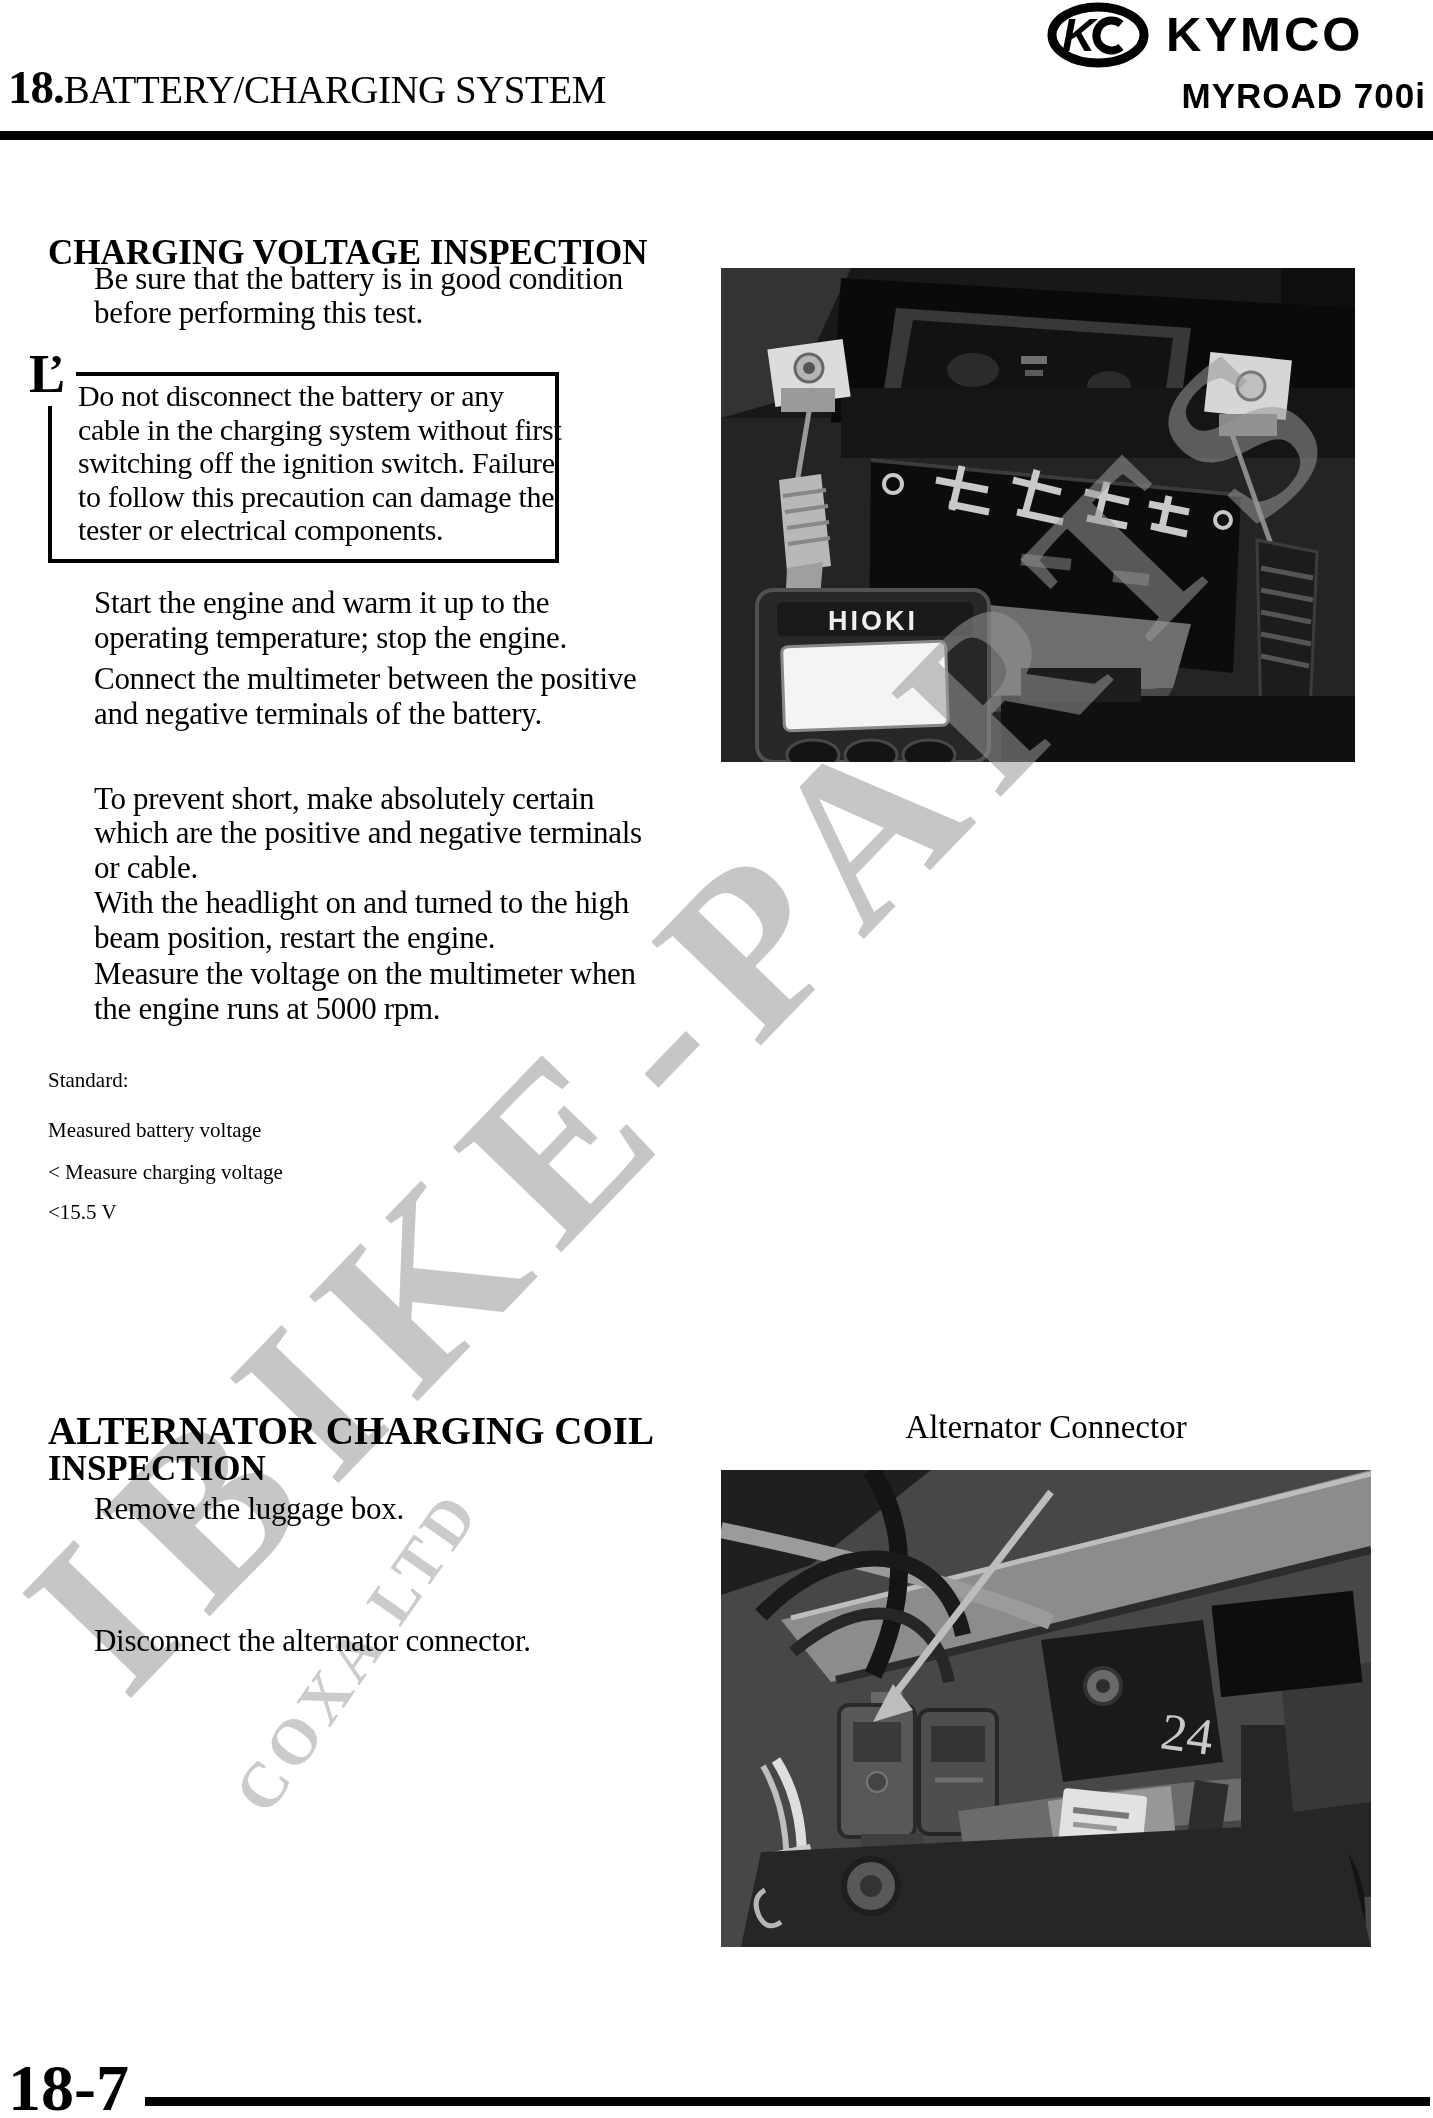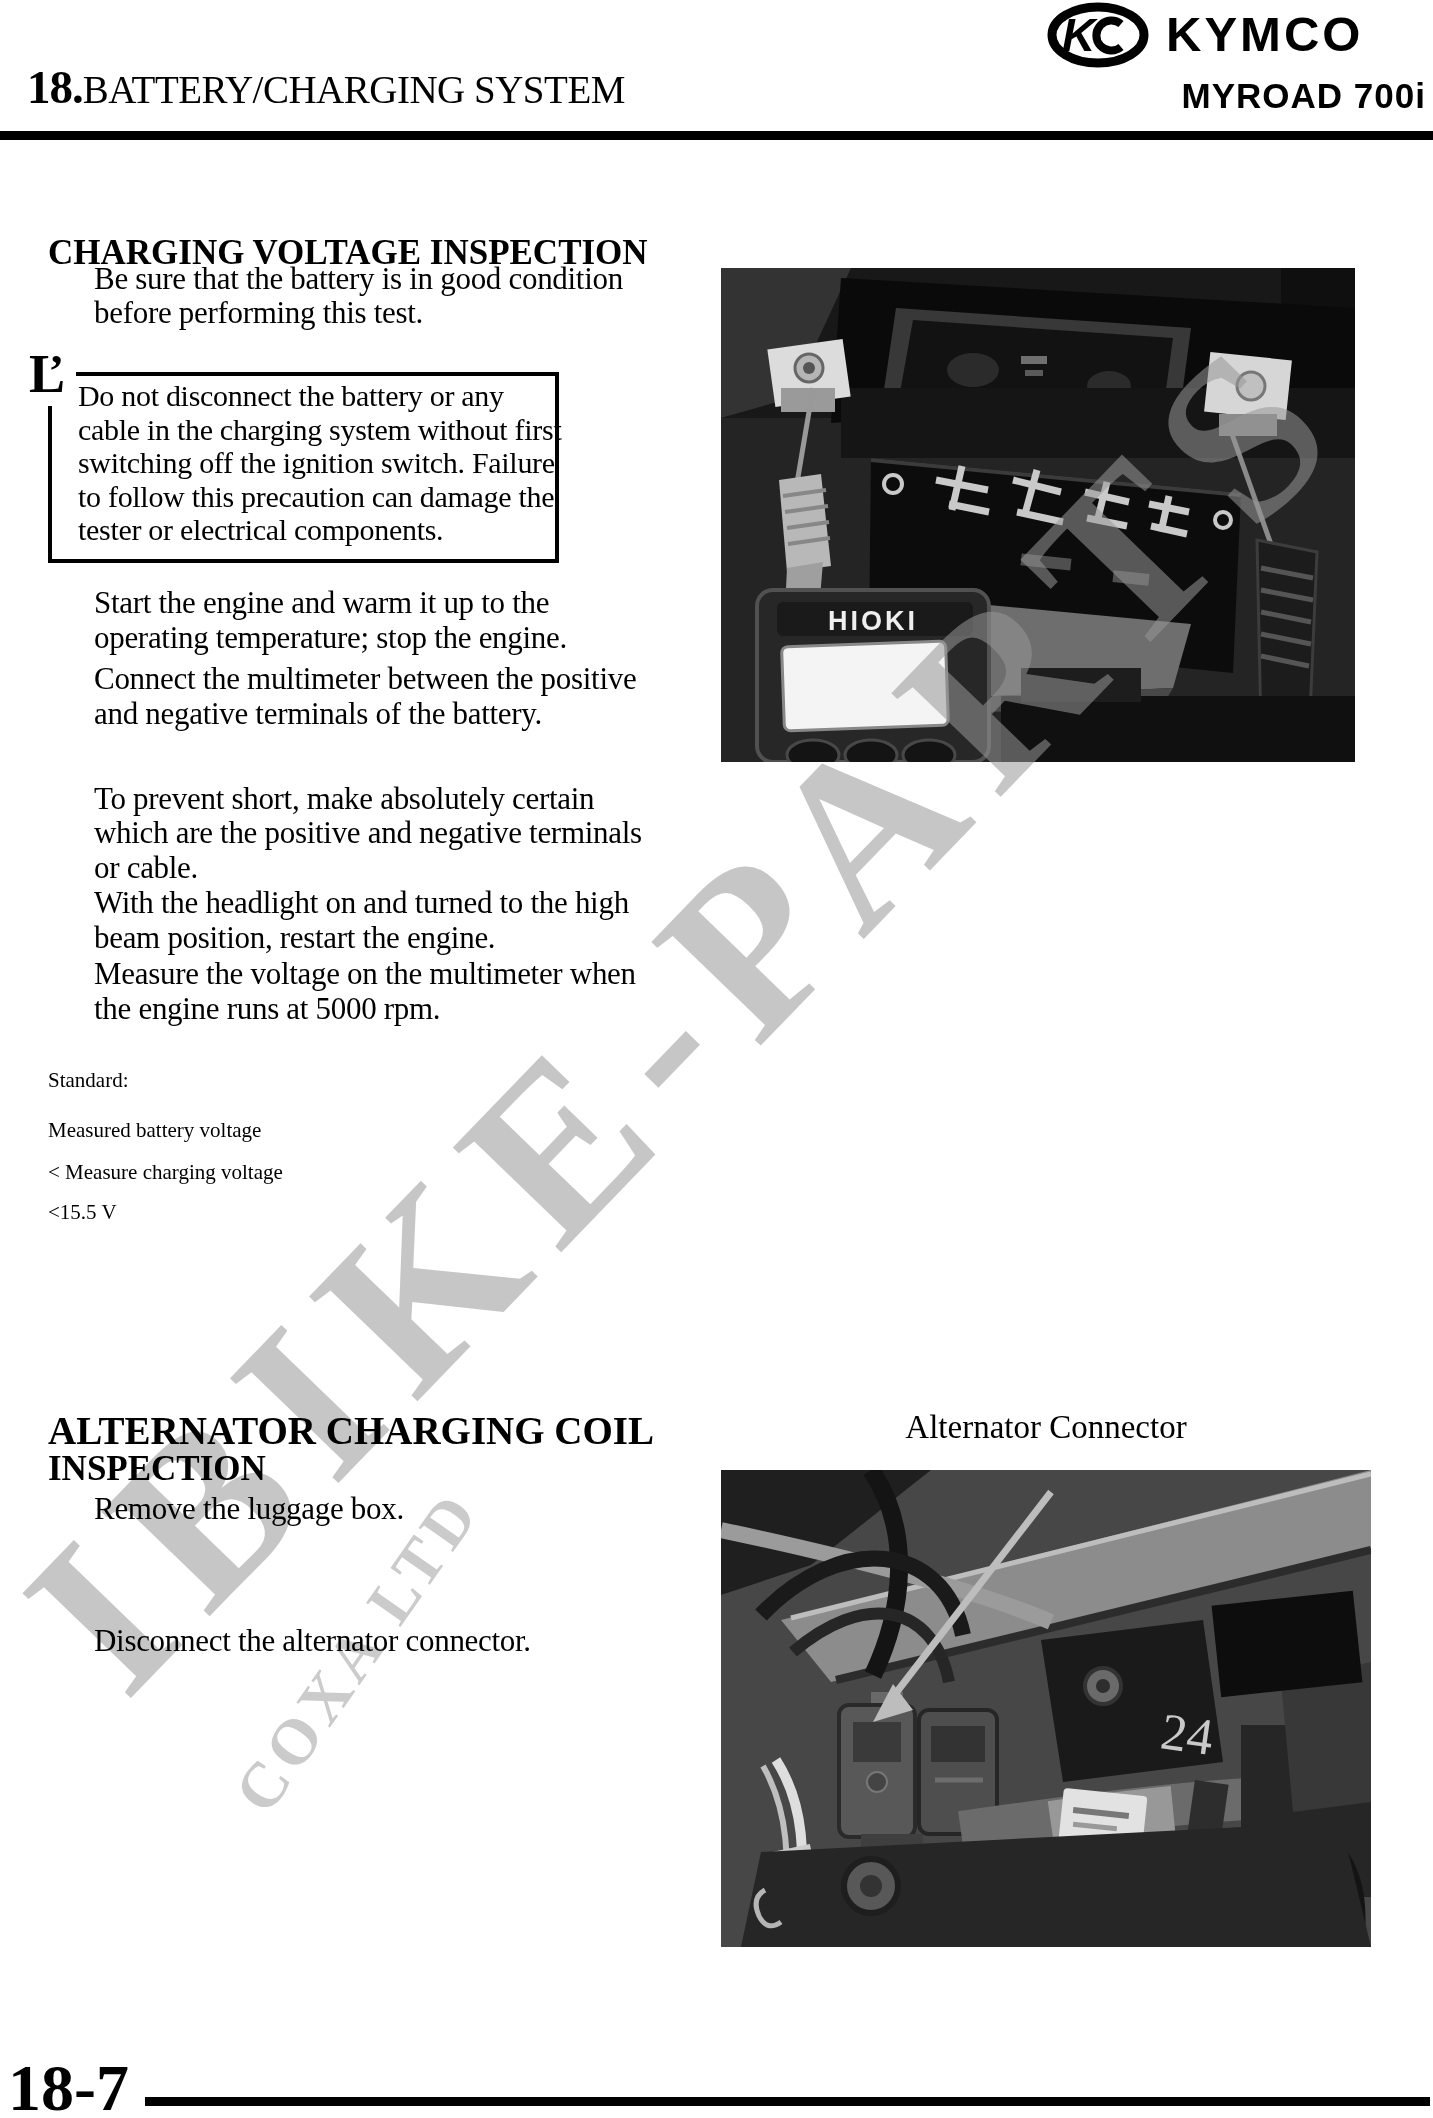--- a/index.html
+++ b/index.html
@@ -1,20 +1,20 @@
 <!DOCTYPE html>
 <html><head>
 <meta charset="utf-8">
 <style>
   html,body{margin:0;padding:0;background:#888;}
   .page{position:relative;width:1433px;height:2118px;background:#ffffff;overflow:hidden;
         font-family:"Liberation Serif","DejaVu Serif",serif;color:#000;}
   
   .title{position:absolute;left:8px;top:60px;white-space:nowrap;z-index:4;}
-  .title-num{font-size:47px;font-weight:bold;letter-spacing:-1px;margin-left:19px;}
+  .title-num{font-size:47px;font-weight:bold;letter-spacing:-1px;}
   .title-text{font-size:39px;font-weight:normal;letter-spacing:-0.5px;margin-left:0;}
   .logo-svg{position:absolute;left:1046px;top:2px;z-index:4;}
   .brand{position:absolute;left:1166px;top:6px;font-family:"Liberation Sans",sans-serif;
          font-size:49px;font-weight:bold;letter-spacing:3px;z-index:4;}
   .model{position:absolute;left:1160px;top:76px;width:266px;text-align:right;
          font-family:"Liberation Sans",sans-serif;font-size:35px;font-weight:bold;letter-spacing:1px;z-index:4;}
   .header-rule{position:absolute;left:0;top:131px;width:1433px;height:9px;background:#000;z-index:4;}
   
   .wm-main{position:absolute;left:70px;top:1500px;height:300px;line-height:300px;
            font-size:230px;font-weight:bold;letter-spacing:28px;white-space:nowrap;

